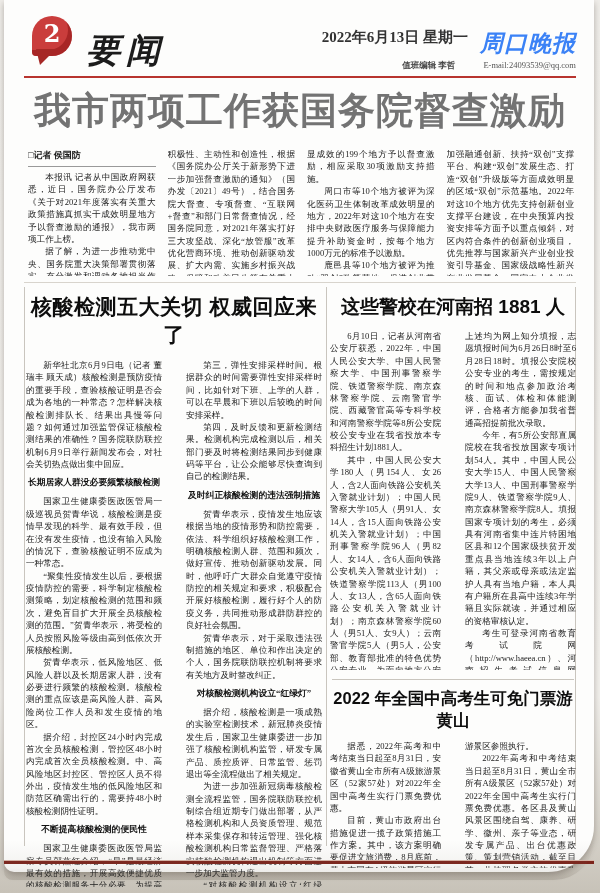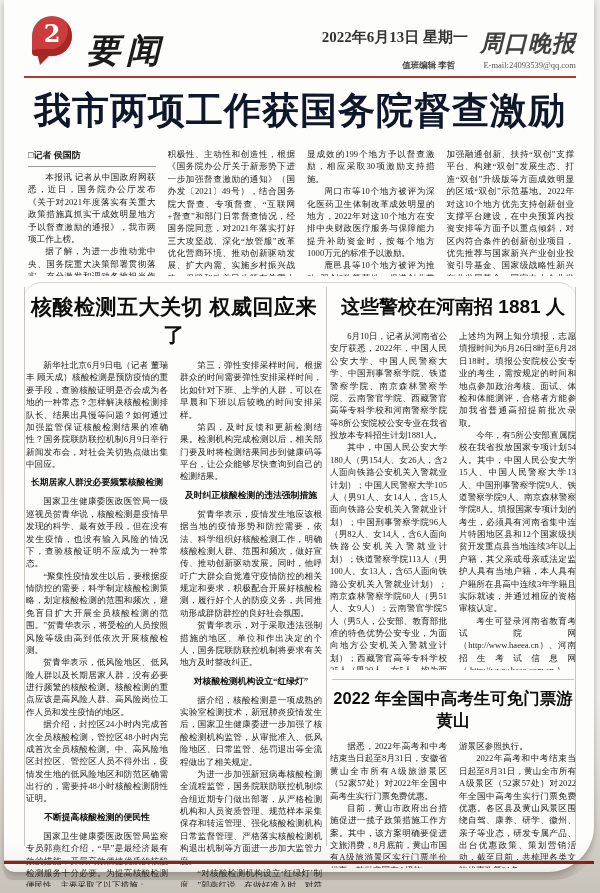--- a/index.html
+++ b/index.html
@@ -18,42 +18,42 @@
   .pin{
     position:absolute;left:8px;top:2px;width:40px;height:40px;background:#ca3d3c;
     border-radius:50% 50% 50% 4px;transform:rotate(0deg);
     box-shadow:inset -4px -6px 0 rgba(140,20,20,.55);
   }
   .pin:after{content:"";position:absolute;left:4px;bottom:-9px;border-left:4px solid transparent;border-right:16px solid transparent;border-top:16px solid #a62826;}
   .pin .num{position:absolute;left:0;top:3px;width:40px;text-align:center;color:#fff;font-size:24px;font-weight:bold;font-family:"DejaVu Serif",serif;}
   .secname{position:absolute;left:62px;top:14px;font-size:34px;font-weight:bold;font-style:italic;letter-spacing:6px;font-family:Liberation Mono, monospace;}
   .hdr-right{position:absolute;right:0;top:14px;text-align:right;}
   .dateline{font-size:15px;color:#333;display:inline-block;vertical-align:top;margin-top:0;font-weight:bold;}
-  .masthead{display:inline-block;color:#404040;font-size:23px;font-weight:bold;font-style:italic;font-family:"DejaVu Serif",serif;letter-spacing:1px;margin-left:8px;}
+  .masthead{display:inline-block;color:#3b82f6;font-size:23px;font-weight:bold;font-style:italic;font-family:"DejaVu Serif",serif;letter-spacing:1px;margin-left:8px;}
   .hdr-row2{font-size:8.5px;color:#444;margin-top:1px;font-weight:bold;}
   .hdr-row2 .mail{font-weight:normal;margin-left:26px;color:#555;}
   .redrule{position:absolute;left:20px;right:18px;top:76px;height:2px;background:#b8342f;}
   
-  .lead-hl{position:absolute;left:20px;right:18px;top:86px;text-align:center;font-size:37px;font-weight:bold;color:#0f172a;letter-spacing:1px;font-family:"Liberation Serif",serif;}
+  .lead-hl{position:absolute;left:20px;right:18px;top:86px;text-align:center;font-size:37px;font-weight:bold;color:#737373;letter-spacing:1px;font-family:"Liberation Serif",serif;}
   .lead-body{position:absolute;left:24px;right:20px;top:148px;height:128px;display:flex;gap:12px;}
   .col{flex:1;overflow:hidden;text-align:justify;}
   .para{margin:0;text-indent:2em;font-size:8.6px;line-height:1.44;color:#222;}
   .cont{text-indent:0;}
   .subhead{margin:7px 0 6px 0;text-indent:0;text-align:center;font-weight:bold;font-size:8.8px;color:#111;}
   .byline{font-size:9px;font-weight:bold;padding:1px 0 4px 0;border-bottom:1px solid #999;margin-bottom:4px;}
   
-  .mid{position:absolute;left:20px;right:18px;top:282px;bottom:12px;border-top:1px solid #d8d4cd;border-radius:17px;}
+  .mid{position:absolute;left:20px;right:18px;top:282px;bottom:12px;border-top:1px solid #d8d4cd;}
   .vline{position:absolute;top:4px;bottom:14px;width:1px;background:#c9c5be;}
   .half-left{position:absolute;left:2px;width:296px;top:2px;bottom:14px;}
   .half-right{position:absolute;right:0;width:246px;top:2px;bottom:14px;}
   .sec-hl{ text-align:center;font-weight:bold;color:#0d0d0d;font-family:"Liberation Sans",sans-serif;}
   .hl-nucleic{font-size:21px;letter-spacing:.5px;margin:8px 0 10px 0;}
   .hl-police{font-size:19px;margin:9px 0 10px 0;}
   .hl-huang{font-size:16.5px;margin:8px 0 8px 0;}
-  .twocol{display:flex;gap:12px;overflow:hidden;text-align:justify;}
+  .twocol{display:flex;gap:24px;overflow:hidden;text-align:justify;}
   .nucleic-body{height:528px;}
   .police-body{height:340px;}
   .huang-body{height:128px;}
   .hdiv{height:1px;background:#c9c5be;margin:9px 2px 0 2px;}
   
   .botrule{position:absolute;left:0;right:0;bottom:8px;height:3px;background:#7c241c;border-top:1px solid #d9b5a8;}
   .edge-shade{position:absolute;left:4px;top:840px;width:590px;height:40px;border-radius:0 0 46px 10px;background:linear-gradient(180deg,rgba(255,255,255,0) 0%,rgba(120,110,95,.08) 70%,rgba(90,80,65,.18) 100%);pointer-events:none;}
 </style>
 </head>
 <body>
@@ -116,21 +116,21 @@
             <p class="subhead">不断提高核酸检测的便民性</p>
             <p class="para">国家卫生健康委医政医管局监察专员郭燕红介绍，“早”是最经济最有效的措施，开展高效便捷优质的核酸检测服务十分必要。为提高核酸检测便民性，主要采取了以下措施：</p>
           </div>
         <div class="col">
             <p class="para">第三，弹性安排采样时间。根据群众的时间需要弹性安排采样时间，比如针对下班、上学的人群，可以在早晨和下班以后较晚的时间安排采样。</p>
             <p class="para">第四，及时反馈和更新检测结果。检测机构完成检测以后，相关部门要及时将检测结果同步到健康码等平台，让公众能够尽快查询到自己的检测结果。</p>
             <p class="subhead">及时纠正核酸检测的违法强制措施</p>
             <p class="para">贺青华表示，疫情发生地应该根据当地的疫情形势和防控需要，依法、科学组织好核酸检测工作，明确核酸检测人群、范围和频次，做好宣传、推动创新驱动发展。同时，他呼吁广大群众自觉遵守疫情防控的相关规定和要求，积极配合开展好核酸检测，履行好个人的防疫义务，共同推动形成群防群控的良好社会氛围。</p>
             <p class="para">贺青华表示，对于采取违法强制措施的地区、单位和作出决定的个人，国务院联防联控机制将要求有关地方及时整改纠正。</p>
             <p class="subhead">对核酸检测机构设立“红绿灯”</p>
-            <p class="para">据介绍，核酸检测是一项成熟的实验室检测技术，新冠肺炎疫情发生后，国家卫生健康委进一步加强了核酸检测机构监管，从审批准入、低风险地区、日常监管、惩罚退出等全流程做出了相关规定。</p>
+            <p class="para">据介绍，核酸检测是一项成熟的实验室检测技术，新冠肺炎疫情发生后，国家卫生健康委进一步加强了核酸检测机构监管，研发专属产品、质控质评、日常监管、惩罚退出等全流程做出了相关规定。</p>
             <p class="para">为进一步加强新冠病毒核酸检测全流程监管，国务院联防联控机制综合组近期专门做出部署，从严格检测机构和人员资质管理、规范样本采集保存和转运管理、强化核酸检测机构日常监督管理、严格落实核酸检测机构退出机制等方面进一步加大监管力度。</p>
             <p class="para">“对核酸检测机构设立‘红绿灯’制度。”郭燕红说，在做好准入时，对符合条件的主体实行“绿灯”审批，同时坚决落实“黄灯”整改、“红灯”退出机制。</p>
           </div>
       </div>
     </div>
 
     <div class="half-right">
       <div>
         <div class="sec-hl hl-police">这些警校在河南招 1881 人</div>
         <div class="twocol police-body">

